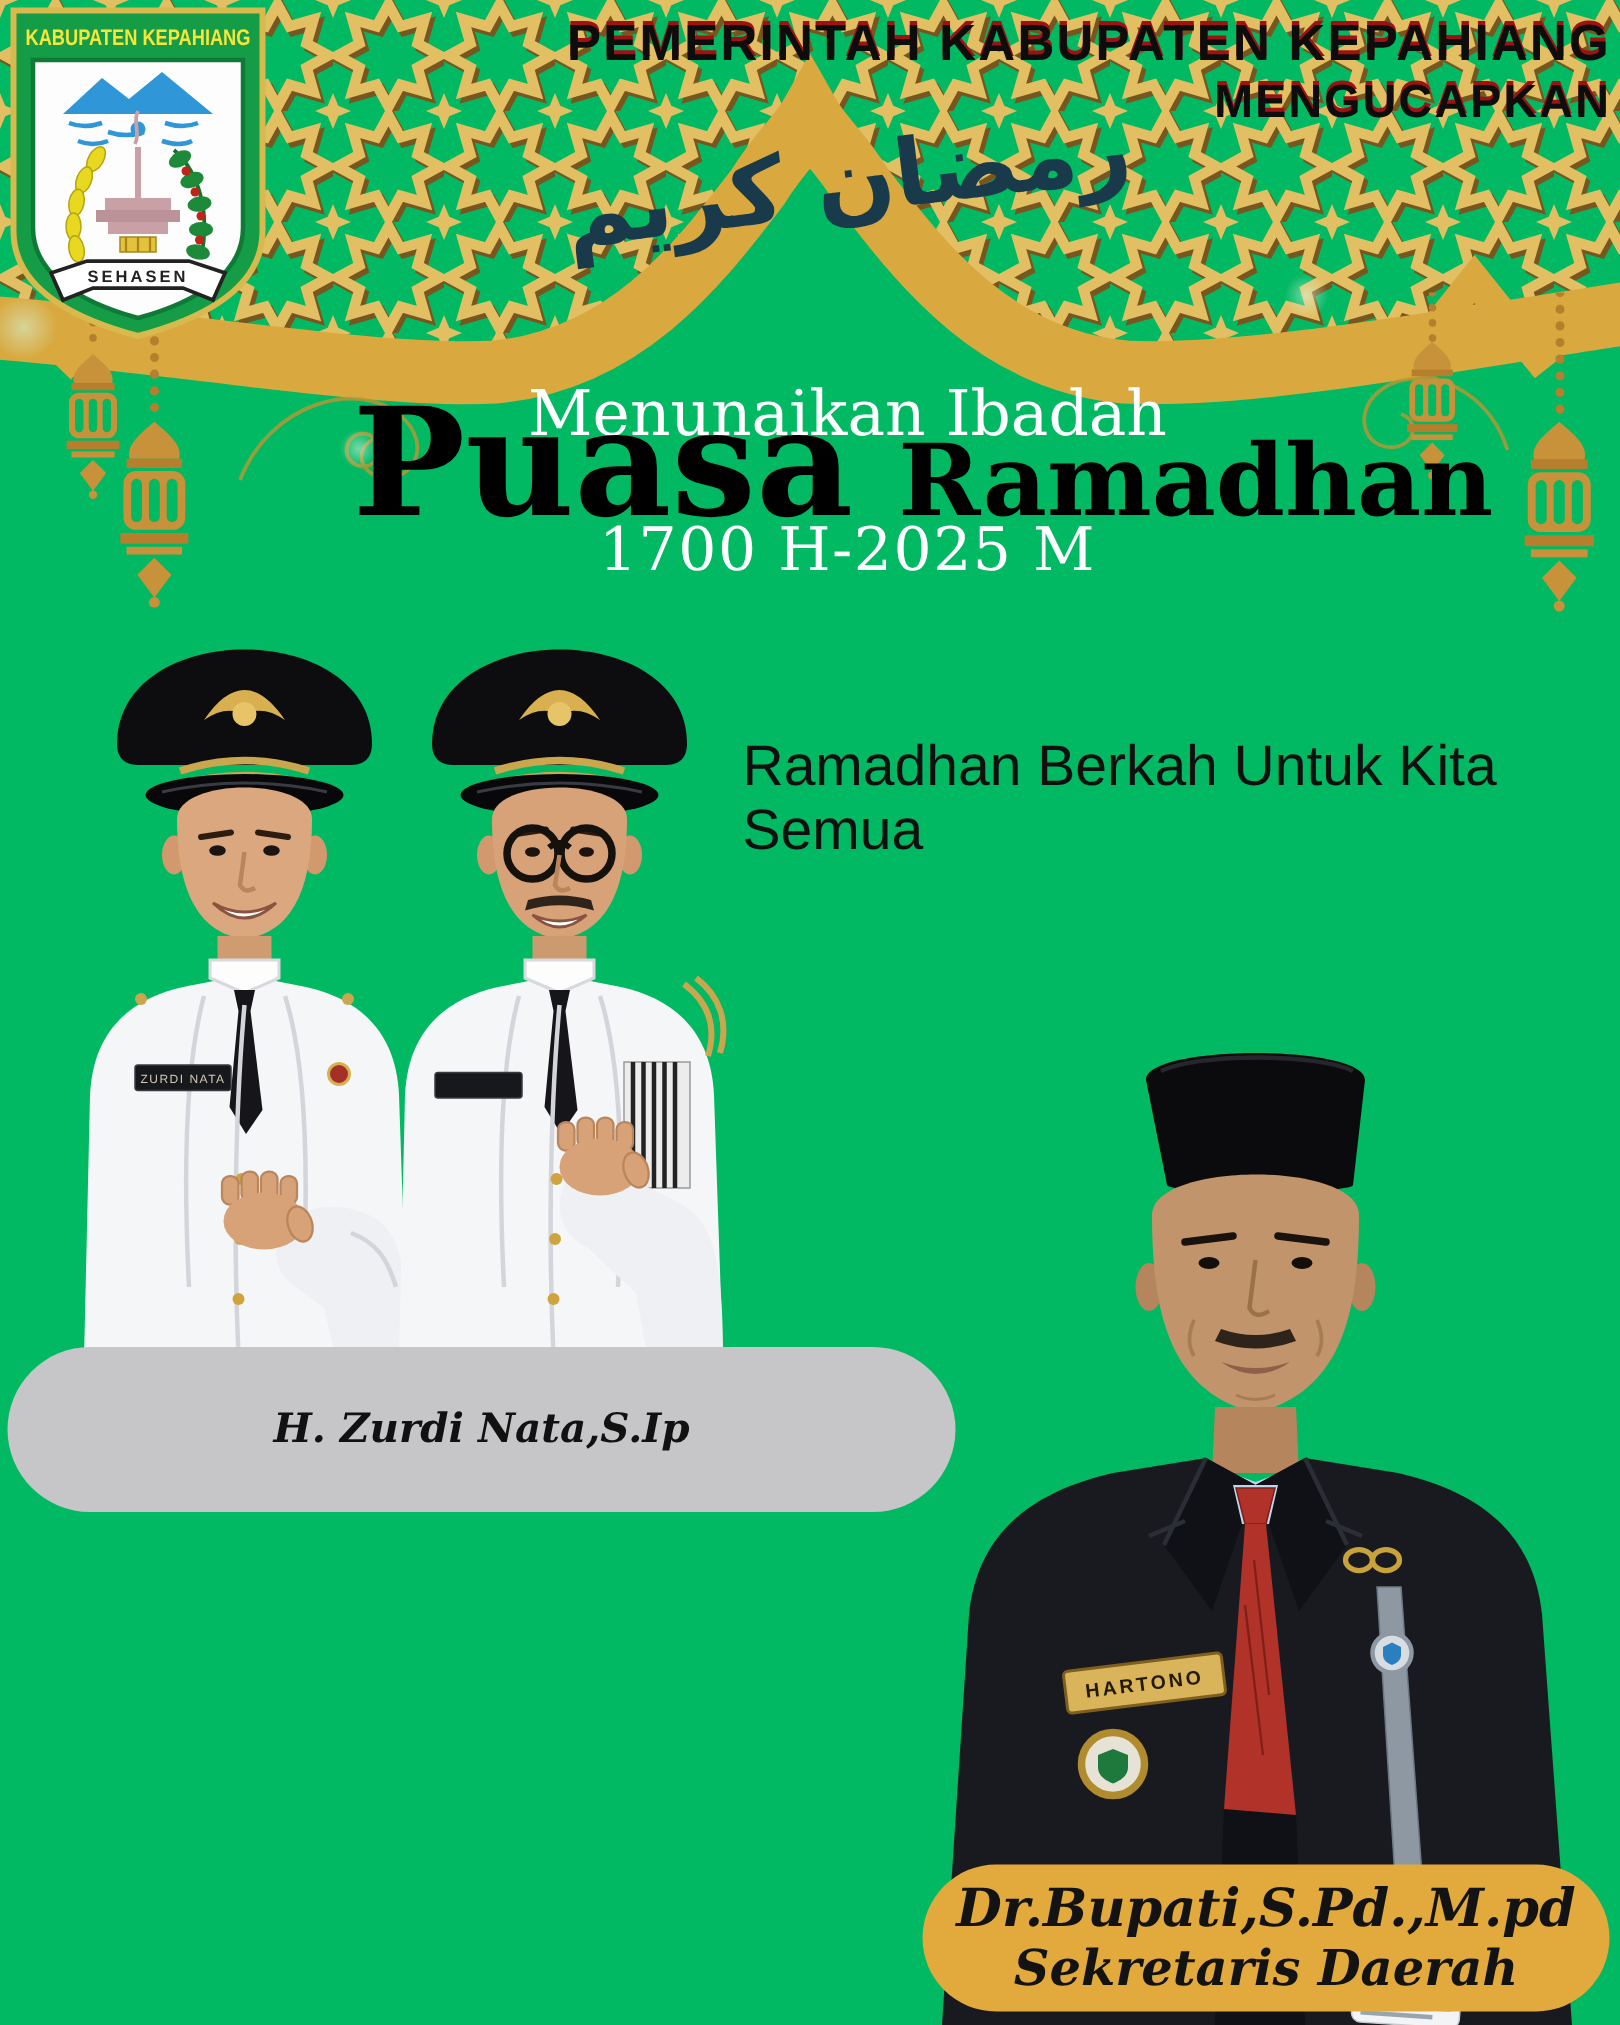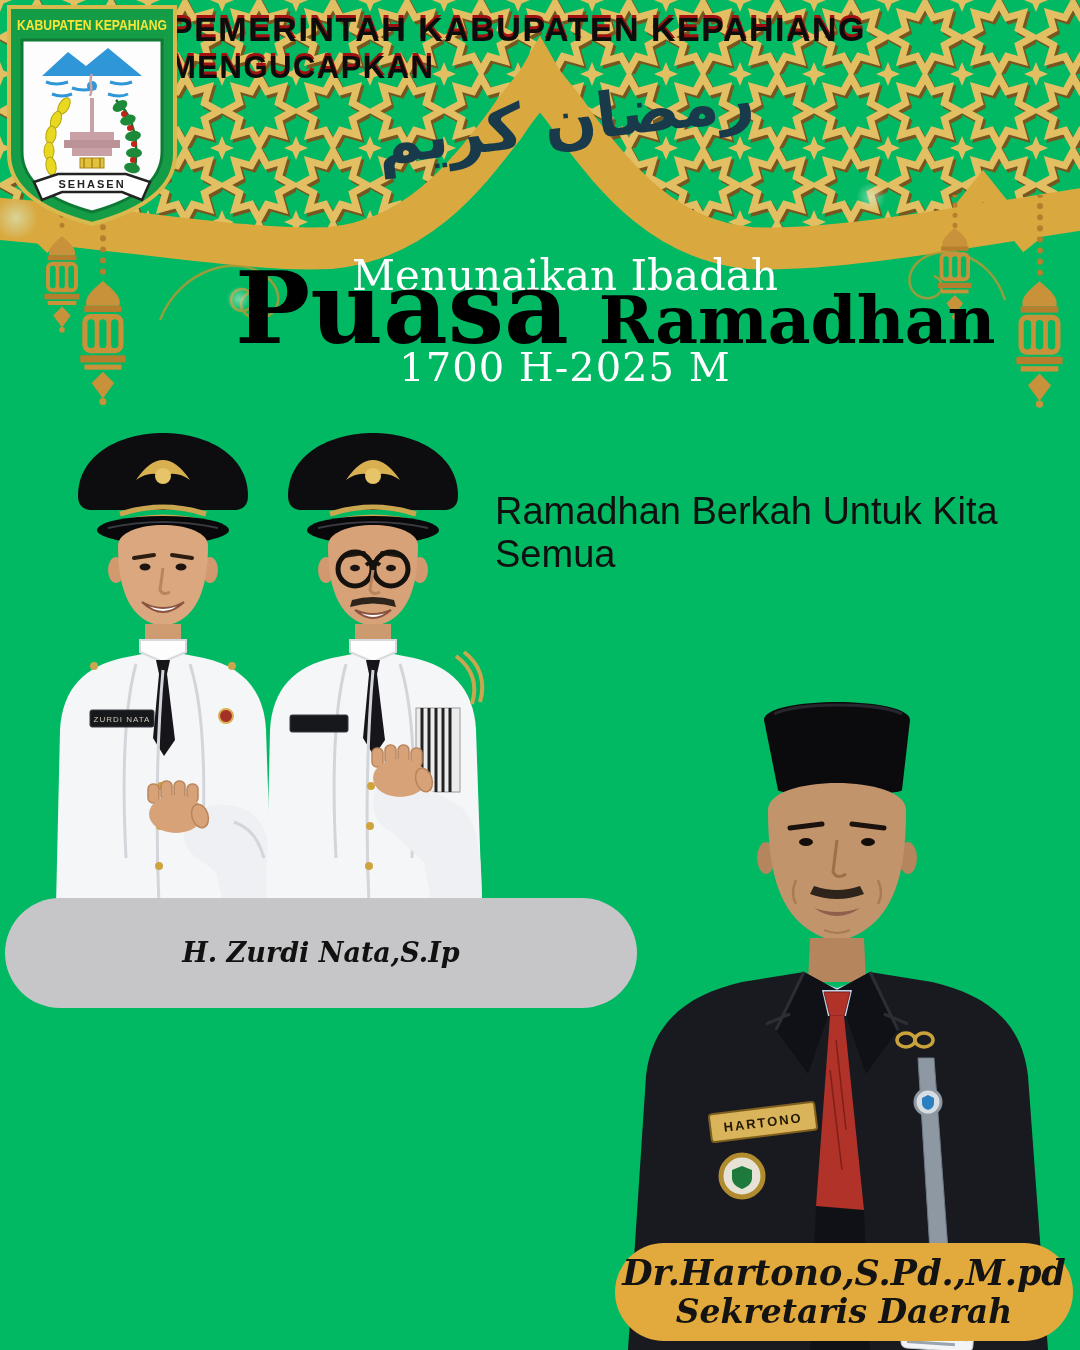--- a/index.html
+++ b/index.html
@@ -1,20 +1,20 @@
 <!DOCTYPE html>
 <html><head>
 <meta charset="utf-8">
 <style>
   html,body{margin:0;padding:0;background:#222;}
   .poster{position:relative;width:1080px;height:1350px;overflow:hidden;
           background:#01b863;font-family:"Liberation Sans",sans-serif;}
   .abs{position:absolute;}
   
-  .hdr{left:170px;right:6px;text-align:left;color:#0d0d0d;font-weight:900;
+  .hdr{left:170px;right:6px;text-align:right;color:#0d0d0d;font-weight:900;
        letter-spacing:1.5px;text-shadow:0 -3px 0 #a01212;line-height:1.05;}
   .hdr1{top:12px;font-size:34px;}
   .hdr2{top:52px;font-size:31px;}
   
   .arabic{left:300px;width:530px;top:84px;text-align:center;font-size:62px;
           font-weight:bold;color:#183a4b;font-family:"DejaVu Sans",sans-serif;
           transform:rotate(-7deg);}
   .serifw{font-family:"DejaVu Serif",serif;color:#ffffff;text-align:center;}
   .selamat{left:250px;width:630px;top:190px;font-size:47px;}
   .menu{left:250px;width:630px;top:251px;font-size:42px;}
@@ -313,17 +313,17 @@
         <rect x="300" y="588" width="42" height="52" fill="#2aa05a" stroke="#b0b8bf"></rect>
         <circle cx="321" cy="602" r="7" fill="#e8d0b0"></circle>
         <rect x="309" y="610" width="24" height="18" rx="4" fill="#244a7a"></rect>
         <rect x="292" y="646" width="60" height="3" fill="#9aa4ad"></rect>
         <rect x="292" y="652" width="48" height="3" fill="#9aa4ad"></rect>
       </g>
     </g>
   </svg>
 
   <div class="abs pill-yellow">
-    <div class="py-name">Dr.Hartono,S.Pd.,M.pd</div>
+    <div class="py-name">Dr.Bupati,S.Pd.,M.pd</div>
     <div class="py-title">Sekretaris Daerah</div>
   </div>
 
 </div>
 
 </body></html>

